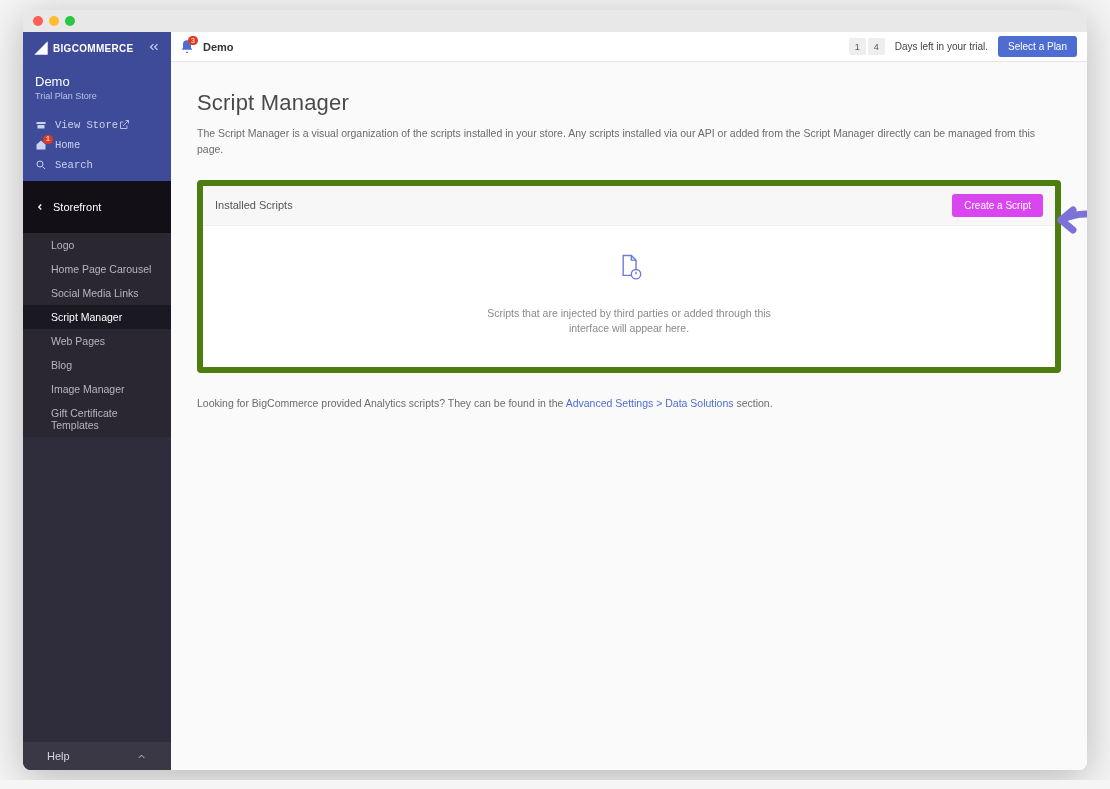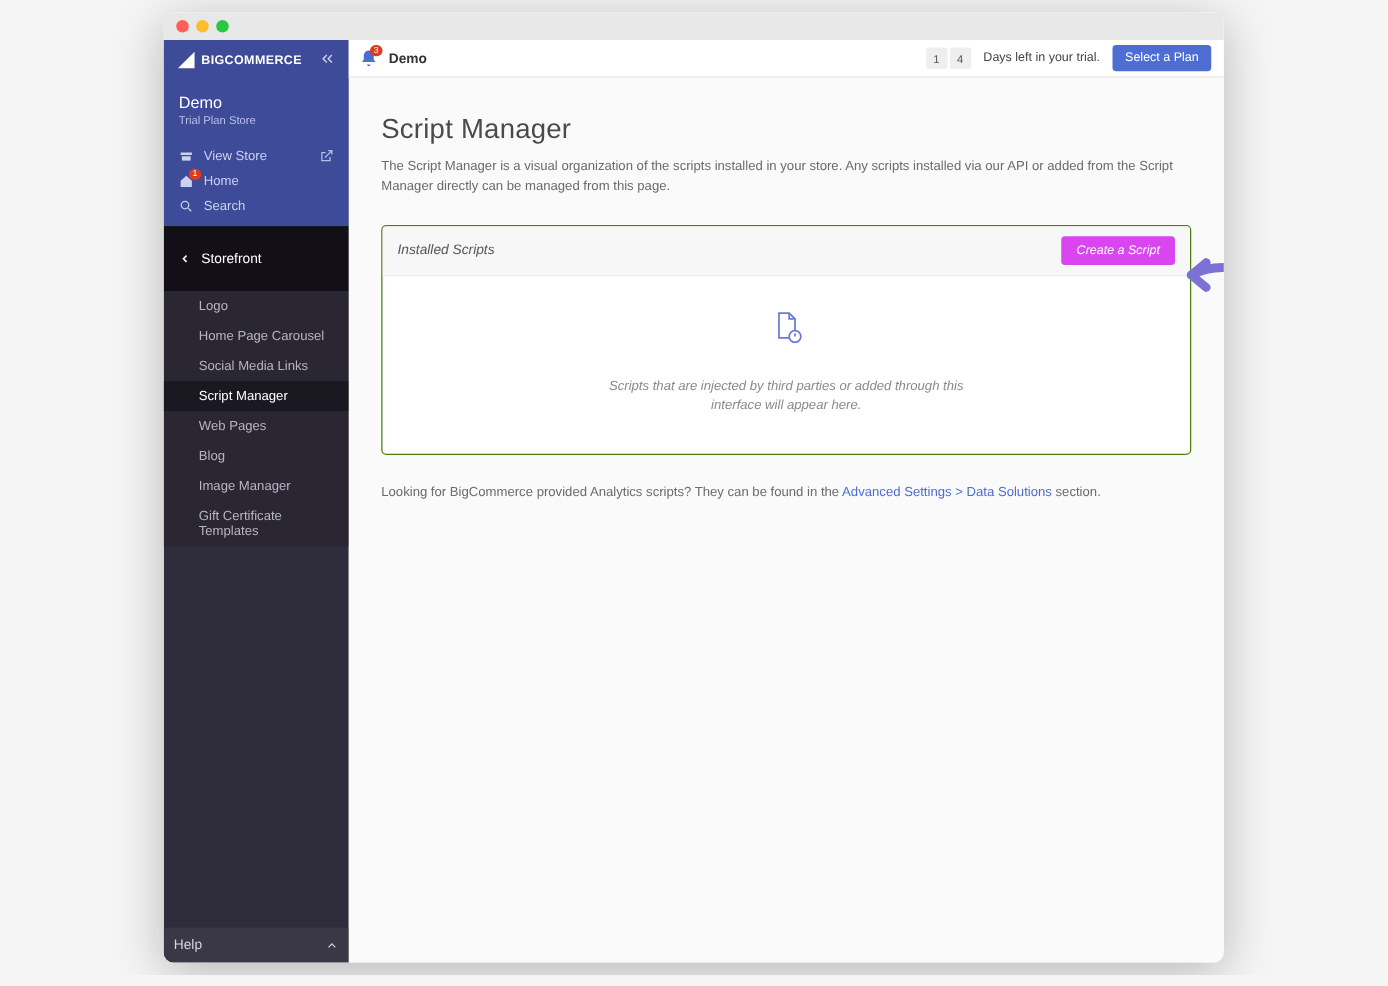--- a/index.html
+++ b/index.html
@@ -5,21 +5,21 @@
 * { margin: 0; padding: 0; box-sizing: border-box; }
 body {
   font-family: -apple-system, BlinkMacSystemFont, "Segoe UI", Helvetica, Arial, sans-serif;
   background: #f5f5f5;
   display: flex;
   justify-content: center;
   align-items: flex-start;
   padding: 10px;
 }
 .window {
-  width: 848px;
+  width: 1064px;
   height: 760px;
   background: #fff;
   border-radius: 8px;
   box-shadow: 0 8px 40px rgba(0,0,0,0.25);
   overflow: hidden;
   display: flex;
   flex-direction: column;
 }
 .titlebar {
   height: 22px;
@@ -72,23 +72,24 @@
 .collapse-btn { color:#cbd2ef; font-size:12px; }
 
 .sb-store {
   padding: 10px 12px 12px;
 }
 .sb-store .name { color:#fff; font-size:13px; font-weight:500; }
 .sb-store .plan { color:#b9c1e6; font-size:9px; margin-top:2px; }
 
 .sb-prim { padding:2px 0 6px; }
 .sb-prim .row {
-  display:flex; align-items:center; justify-content:space-between;
+  display:flex; align-items:center; 
   padding:4px 12px 4px 12px; color:#cbd2ef; font-size:10.5px;
   cursor:pointer;
+  font-family:Liberation Mono, monospace;
 }
 .sb-prim .row .lbl { display:flex; align-items:center; gap:8px; }
 .sb-prim .row svg, .sb-prim .row .ic { width:12px; height:12px; flex-shrink:0; }
 .ext-icon { opacity:0.85; }
 .badge {
   position:absolute; top:-4px; right:-6px;
   background:#db3b21; color:#fff; font-size:7px; line-height:1;
   padding:1px 3px; border-radius:6px;
 }
 .icon-wrap{ position:relative; display:inline-flex; }
@@ -107,21 +108,21 @@
   font-size:10.5px;
   cursor:pointer;
 }
 .sb-items .item.active {
   background:#1a1820; color:#fff;
 }
 
 .sb-help {
   margin-top:auto;
   background:#3b3846;
-  padding:8px 8px;
+  padding:8px 24px;
   display:flex; justify-content:space-between; align-items:center;
   color:#d6d4de; font-size:11px;
 }
 .sb-help svg{width:11px;height:11px;}
 
 
 .main {
   flex:1; display:flex; flex-direction:column; min-width:0;
   background:#fafafa;
   position:relative;
@@ -158,23 +159,22 @@
 }
 .page-title {
   font-size:22px; font-weight:300; color:#4a4a4a;
   letter-spacing:0.2px;
 }
 .page-desc {
   font-size:10.5px; color:#6b6b6b; margin-top:10px; line-height:1.5;
 }
 
 .card {
-  margin-top:22px; background:#fff; border:1px solid #4d7c0f; border-radius:4px;
+  margin-top:22px; background:#fff; border:6px solid #4d7c0f; border-radius:4px;
   overflow:hidden;
-  font-style:italic;
 }
 .card-hdr {
   display:flex; justify-content:space-between; align-items:center;
   padding:8px 12px; background:#f7f7f7; border-bottom:1px solid #eee;
 }
 .card-hdr .t { font-size:11px; color:#555; }
 .btn-blue {
   background:#d946ef; color:#fff; font-size:10px;
   padding:6px 12px; border-radius:3px; cursor:pointer;
 }

